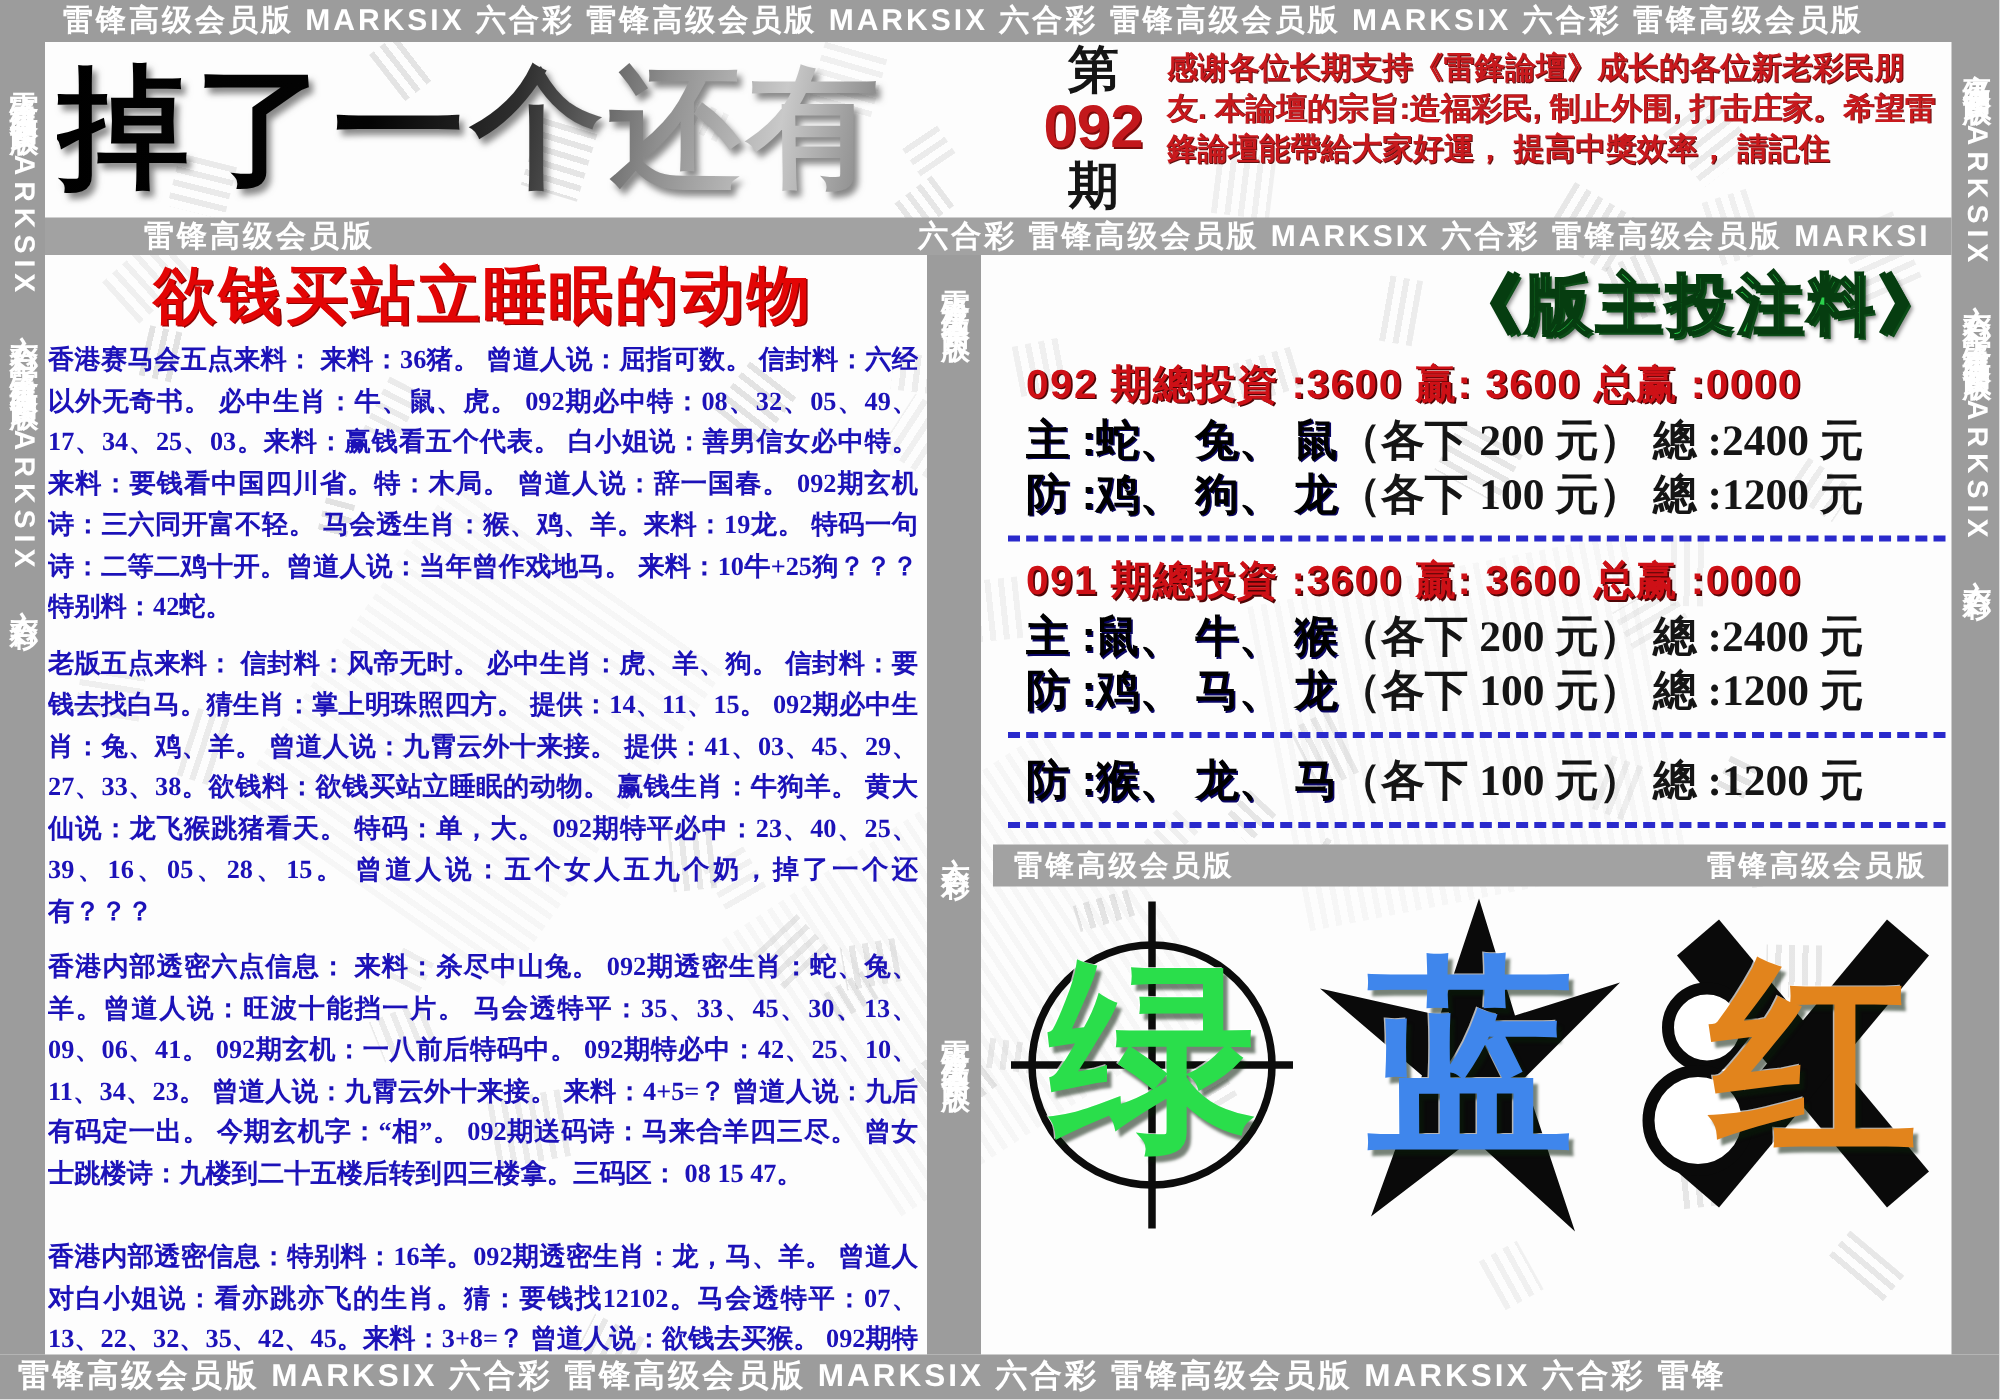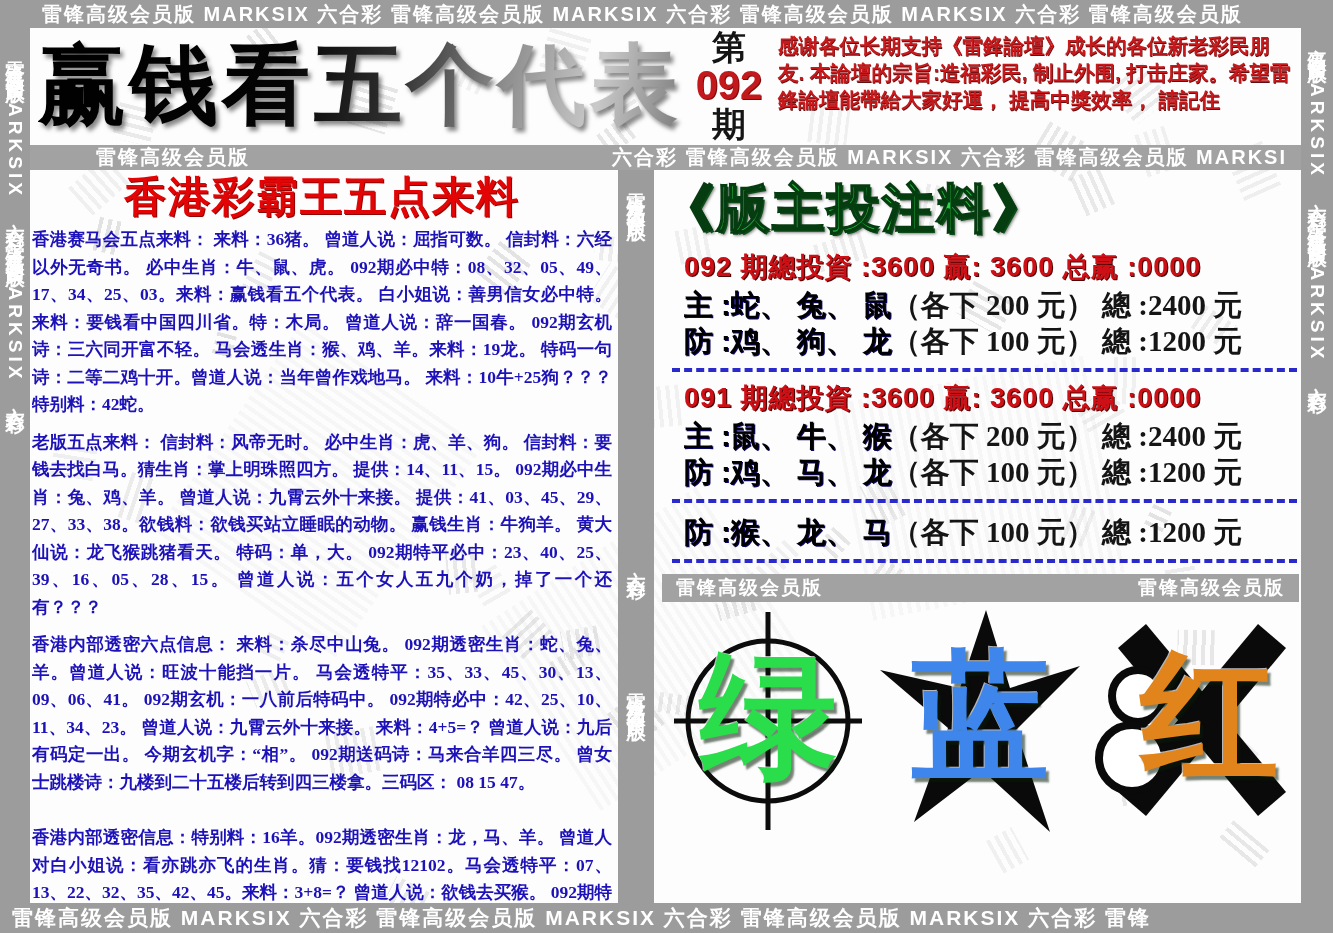--- a/index.html
+++ b/index.html
@@ -40,21 +40,21 @@
   .para{color:#1c12b8;font-size:17.5px;line-height:27.5px;font-weight:600;
      font-family:"Liberation Serif",serif;margin:0 0 10px;text-align:justify;}
   .para.gap-after{margin-bottom:28px;}
   
   .divider{position:absolute;left:588px;top:0;width:36px;height:100%;background:#9c9c9c;}
   .divider span{position:absolute;left:0;width:100%;writing-mode:vertical-rl;color:#fff;
      font-weight:bold;font-size:19px;letter-spacing:5px;text-align:center;line-height:36px;}
   .div-t1{top:8px;}  .div-t2{top:386px;}  .div-t3{top:508px;}
   
   .right-col{position:absolute;left:632px;right:2px;top:0;height:100%;overflow:hidden;}
-  .green-head{text-align:left;font-size:52px;font-weight:bold;letter-spacing:3px;margin:4px 0 8px;
+  .green-head{text-align:right;font-size:44px;font-weight:bold;letter-spacing:3px;margin:4px 0 8px;
      color:#2bd14b;-webkit-text-stroke:1.6px #063d10;
      text-shadow:2px 2px 0 #0c4d18,3px 3px 3px rgba(0,0,0,.5);}
   .invest{font-size:27px;font-weight:bold;color:#ce1016;letter-spacing:1px;line-height:31px;
      margin:2px 0 4px;padding-left:22px;white-space:nowrap;text-shadow:1.2px 1.2px 0 #4e0506;}
   .zline{font-size:29px;font-weight:bold;line-height:36px;padding-left:22px;white-space:nowrap;color:#121212;}
   .zline .blue{color:#000000;text-shadow:1px 1px 0 #0a0666;}
   .zline .black{color:#151515;font-family:"Liberation Serif",serif;}
   .sep{border:none;border-top:4px dashed #2a2acc;margin:9px 2px 11px 10px;}
   .band2{position:static;height:28px;background:#a2a2a2;display:flex;justify-content:space-between;
      align-items:center;color:#fff;font-weight:bold;font-size:19px;padding:0 14px;letter-spacing:2px;margin:2px 0 0;}
@@ -135,38 +135,38 @@
       <div class="wm" style="width: 220px; height: 260px; left: 510px; top: 490px; transform: rotate(57deg); opacity: 0.1;"></div>
       <div class="wm" style="width: 220px; height: 260px; left: 840px; top: 330px; transform: rotate(79deg); opacity: 0.1;"></div>
     </div>
 
   <div class="strip strip-top">雷锋高级会员版  MARKSIX  六合彩  雷锋高级会员版  MARKSIX  六合彩  雷锋高级会员版  MARKSIX  六合彩  雷锋高级会员版</div>
   <div class="strip strip-bottom">雷锋高级会员版  MARKSIX  六合彩  雷锋高级会员版  MARKSIX  六合彩  雷锋高级会员版  MARKSIX  六合彩  雷锋</div>
   <div class="strip strip-left">雷锋高级会员版 MARKSIX 六合彩 雷锋高级会员版 MARKSIX 六合彩</div>
   <div class="strip strip-right">高级会员版 MARKSIX 六合彩 雷锋高级会员版 MARKSIX 六合彩</div>
 
   <div class="header">
-    <div class="big-title">赢钱看五个代表</div>
+    <div class="big-title">掉了一个还有</div>
     <div class="issue">
       <span class="ip">第</span>
       <span class="inum">092</span>
       <span class="ip">期</span>
     </div>
     <div class="notice">感谢各位长期支持《雷鋒論壇》成长的各位新老彩民朋友. 本論壇的宗旨:造福彩民, 制止外围, 打击庄家。希望雷鋒論壇能帶給大家好運， 提高中獎效率， 請記住</div>
   </div>
 
   <div class="band band1">
     <span>雷锋高级会员版</span>
     <span>六合彩  雷锋高级会员版  MARKSIX  六合彩  雷锋高级会员版  MARKSI</span>
   </div>
 
   <div class="content">
 
     <div class="left-col">
-      <div class="left-head">香港彩霸王五点来料</div>
+      <div class="left-head">欲钱买站立睡眠的动物</div>
       <p class="para">香港赛马会五点来料： 来料：36猪。 曾道人说：屈指可数。 信封料：六经以外无奇书。 必中生肖：牛、鼠、虎。 092期必中特：08、32、05、49、17、34、25、03。来料：赢钱看五个代表。 白小姐说：善男信女必中特。 来料：要钱看中国四川省。特：木局。 曾道人说：辞一国春。 092期玄机诗：三六同开富不轻。 马会透生肖：猴、鸡、羊。来料：19龙。 特码一句诗：二等二鸡十开。曾道人说：当年曾作戏地马。 来料：10牛+25狗？？？特别料：42蛇。</p>
       <p class="para">老版五点来料： 信封料：风帝无时。 必中生肖：虎、羊、狗。 信封料：要钱去找白马。猜生肖：掌上明珠照四方。 提供：14、11、15。 092期必中生肖：兔、鸡、羊。 曾道人说：九霄云外十来接。 提供：41、03、45、29、27、33、38。欲钱料：欲钱买站立睡眠的动物。 赢钱生肖：牛狗羊。 黄大仙说：龙飞猴跳猪看天。 特码：单，大。 092期特平必中：23、40、25、39、16、05、28、15。 曾道人说：五个女人五九个奶，掉了一个还有？？？</p>
       <p class="para gap-after">香港内部透密六点信息： 来料：杀尽中山兔。 092期透密生肖：蛇、兔、羊。曾道人说：旺波十能挡一片。 马会透特平：35、33、45、30、13、09、06、41。 092期玄机：一八前后特码中。 092期特必中：42、25、10、11、34、23。 曾道人说：九霄云外十来接。 来料：4+5=？ 曾道人说：九后有码定一出。 今期玄机字：“相”。 092期送码诗：马来合羊四三尽。 曾女士跳楼诗：九楼到二十五楼后转到四三楼拿。三码区： 08 15 47。</p>
       <p class="para">香港内部透密信息：特别料：16羊。092期透密生肖：龙，马、羊。 曾道人对白小姐说：看亦跳亦飞的生肖。猜：要钱找12102。马会透特平：07、13、22、32、35、42、45。来料：3+8=？ 曾道人说：欲钱去买猴。 092期特必中：02、06、13、14、27、29、31、32、41、42。 信封来料：七上八下九鸡中。 今期玄机字：是。 内幕消息：虎前龙后三四发。 密码：2379。单双：双。 曾道人特码：今期特码一五六。特别料：小码登台唱一唱。</p>
     </div>
 
     <div class="divider">
       <span class="div-t1">雷锋高级会员版</span>
       <span class="div-t2">六合彩</span>
       <span class="div-t3">雷锋高级会员版</span>

